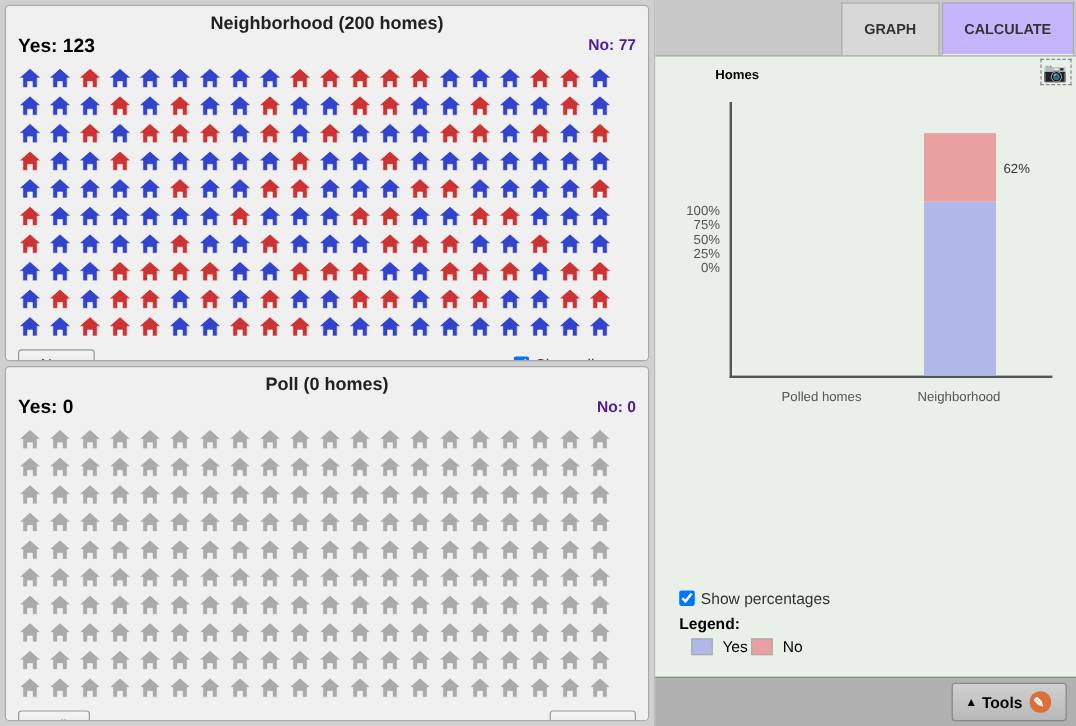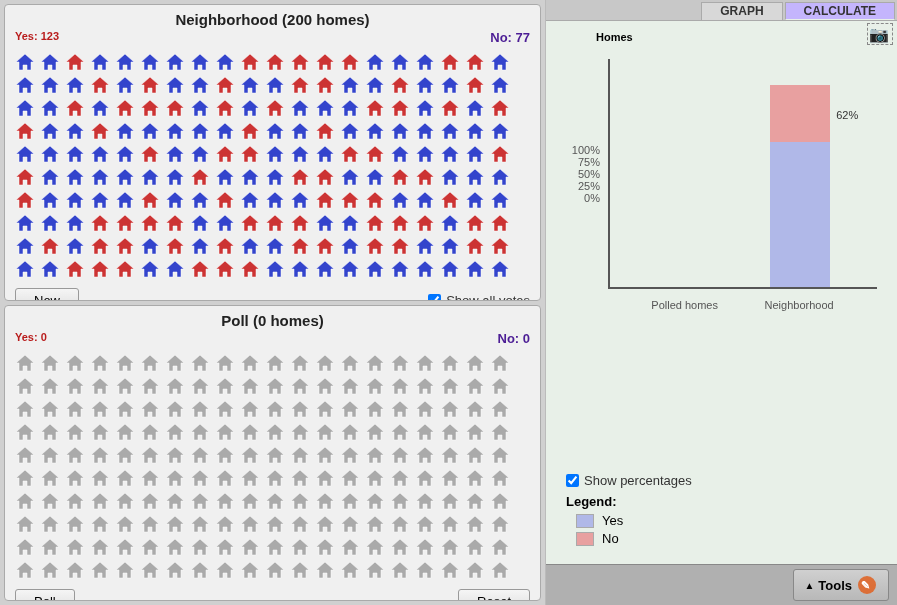--- a/index.html
+++ b/index.html
@@ -40,21 +40,21 @@
       font-size: 15px;
       font-weight: bold;
       padding: 6px 0 2px 0;
       color: #222;
     }
     .yes-no-labels {
       display: flex;
       justify-content: space-between;
       padding: 0 10px 2px 10px;
     }
-    .yes-label { color: #b91c1c; font-weight: bold; font-size: 11px; }
+    .yes-label { color: #000000; font-weight: bold; font-size: 16px; }
     .no-label { color: #4c1d95; font-weight: bold; font-size: 13px; }
     .homes-grid {
       display: flex;
       flex-wrap: wrap;
       padding: 4px 8px;
       gap: 1px;
       flex: 1;
       align-content: flex-start;
     }
     .home-icon {
@@ -97,21 +97,21 @@
       flex-direction: column;
       border-left: 1px solid #bbb;
     }
     .tab-bar {
       display: flex;
       justify-content: flex-end;
       background: #c8c8c8;
       border-bottom: 1px solid #aaa;
     }
     .tab {
-      padding: 1px 18px;
+      padding: 14px 18px;
       border: 1px solid #aaa;
       border-bottom: none;
       background: #d8d8d8;
       cursor: pointer;
       font-size: 12px;
       font-weight: bold;
       color: #333;
       margin-right: 2px;
       margin-top: 2px;
     }
@@ -236,21 +236,20 @@
     }
     .legend-area {
       padding: 4px 10px 8px 10px;
     }
     .legend-title {
       font-size: 13px;
       font-weight: bold;
     }
     .legend-items {
       display: flex;
-      flex-direction: column;
       gap: 3px;
       margin-top: 4px;
       margin-left: 10px;
     }
     .legend-item {
       display: flex;
       align-items: center;
       gap: 8px;
       font-size: 13px;
     }

